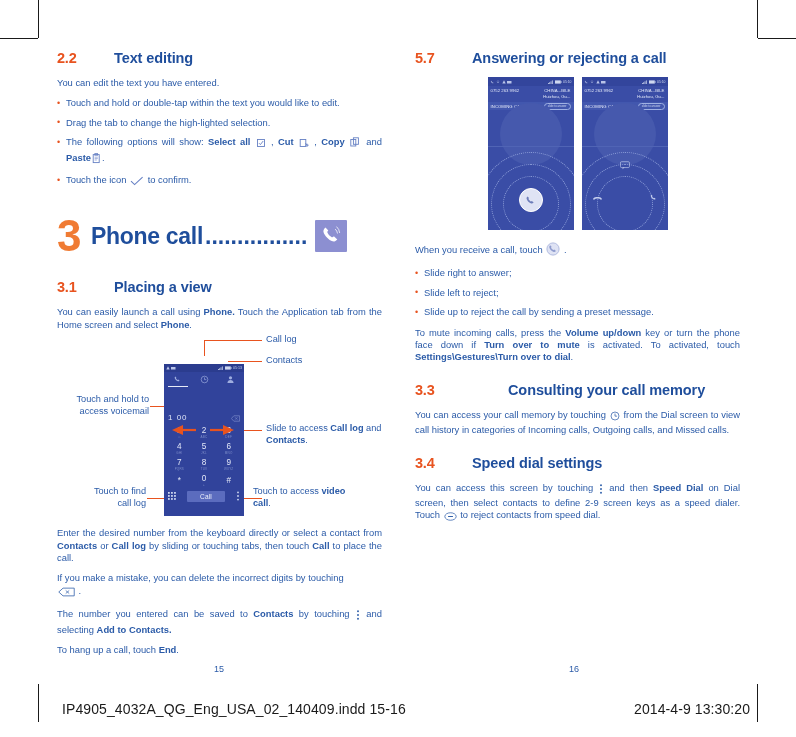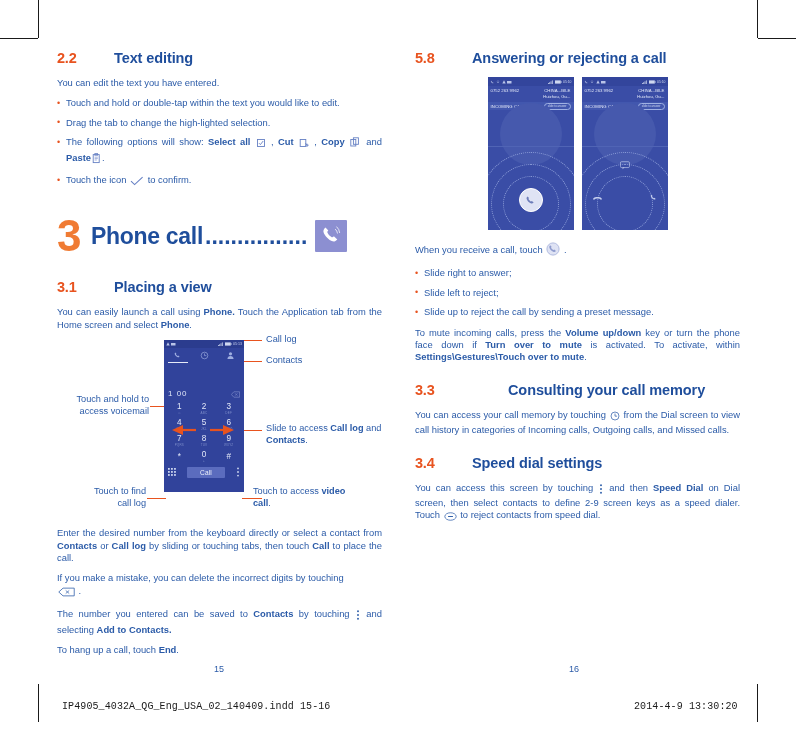--- a/index.html
+++ b/index.html
@@ -126,21 +126,21 @@
 
   
   .figure-dialer {
     position: relative;
     height: 175px;
     margin: 9px 0 12px 0;
   }
   .phone-dialer {
     position: absolute;
     left: 107px;
-    top: 0;
+    top: 24px;
     width: 80px;
     height: 152px;
     background: #31439B;
     overflow: hidden;
   }
   .pd-status {
     height: 8px;
     background: #2B3C8E;
     display: flex; align-items: center;
     padding: 0 2px;
@@ -303,22 +303,22 @@
 
   
   .pagenum {
     position: absolute;
     color: #2B5BA8;
     font-size: 9px;
   }
   .imprint {
     position: absolute;
     color: #1a1a1a;
-    font-family: Liberation Mono, monospace;
-    font-size: 10px;
+    font-family: Liberation Sans, sans-serif;
+    font-size: 14px;
     letter-spacing: .1px;
   }
 </style>
 </head>
 <body>
 
 <div class="page">
 
   <div class="crop v" style="left:38px; top:0;"></div>
   <div class="crop h" style="left:0; top:38px;"></div>
@@ -579,21 +579,21 @@
     </p>
 
     <p class="body">
       <span>To hang up a call, touch </span><b>End</b><span>.</span>
     </p>
   </div>
 
   <div class="col col-right">
 
     <div class="h2">
-      <span class="num">5.8</span>
+      <span class="num">5.7</span>
       <span class="txt">Answering or rejecting a call</span>
     </div>
 
     <div class="figure-incoming">
 
       <div class="phone-call">
         <div class="pc-status">
           <div style="display:flex; gap:1.5px; align-items:center;">
             <svg width="5" height="4" viewBox="0 0 10 8">
                 <path d="M2.4 1.4C1.8 1.9 1.6 2.5 1.7 3c .35 1.4 2 3.2 3.5 3.6 .6 .18 1.3-.15 1.8-.7l-1.3-1.2c-.28 .3-.55.4-.8 .33-.62-.2-1.45-1.1-1.65-1.72-.07-.24 .04-.55 .34-.83z" fill="#b9c4e8"></path>
@@ -718,21 +718,21 @@
           </svg></span><span> .</span>
     </p>
 
     <ul class="bullets">
       <li>Slide right to answer;</li>
       <li>Slide left to reject;</li>
       <li>Slide up to reject the call by sending a preset message.</li>
     </ul>
 
     <p class="body">
-      <span>To mute incoming calls, press the </span><b>Volume up/down</b><span> key or turn the phone face down if </span><b>Turn over to mute</b><span> is activated. To activate, within </span><b>Settings\Gestures\Touch over to mute</b><span>.</span>
+      <span>To mute incoming calls, press the </span><b>Volume up/down</b><span> key or turn the phone face down if </span><b>Turn over to mute</b><span> is activated. To activated, touch </span><b>Settings\Gestures\Turn over to dial</b><span>.</span>
     </p>
 
     <div class="h2" style="margin-top:18px;gap:36px;">
       <span class="num">3.3</span>
       <span class="txt">Consulting your call memory</span>
     </div>
 
     <p class="body">
       <span>You can access your call memory by touching </span><span class="inline-ico"><svg width="10" height="10" viewBox="0 0 14 14">
             <circle cx="7" cy="7" r="5.6" fill="none" stroke="#2B5BA8" stroke-width="1"></circle>

